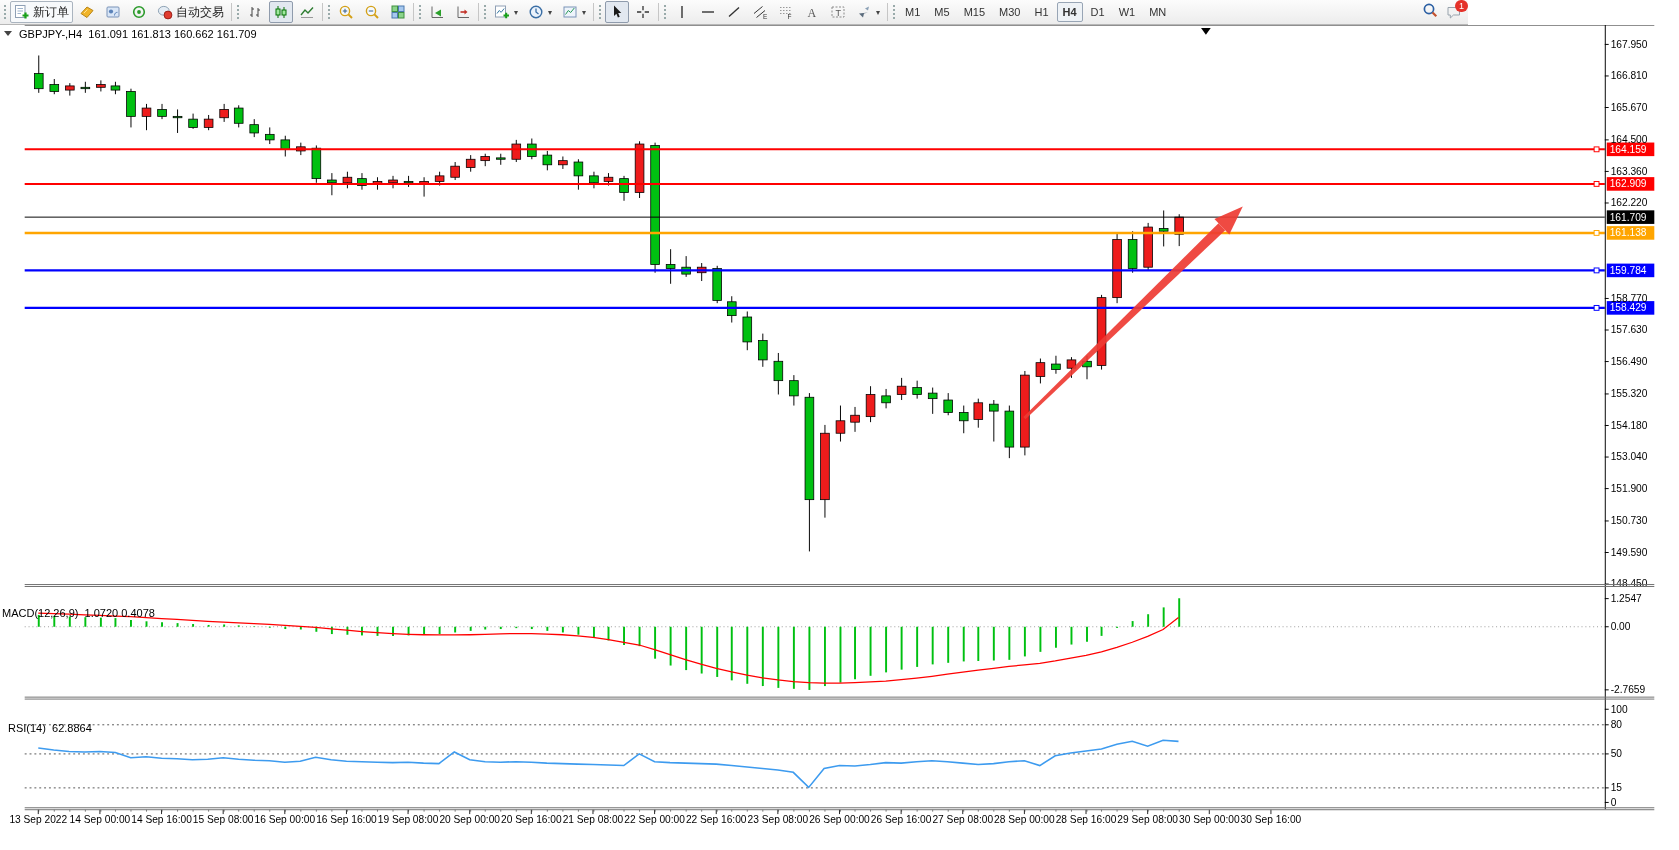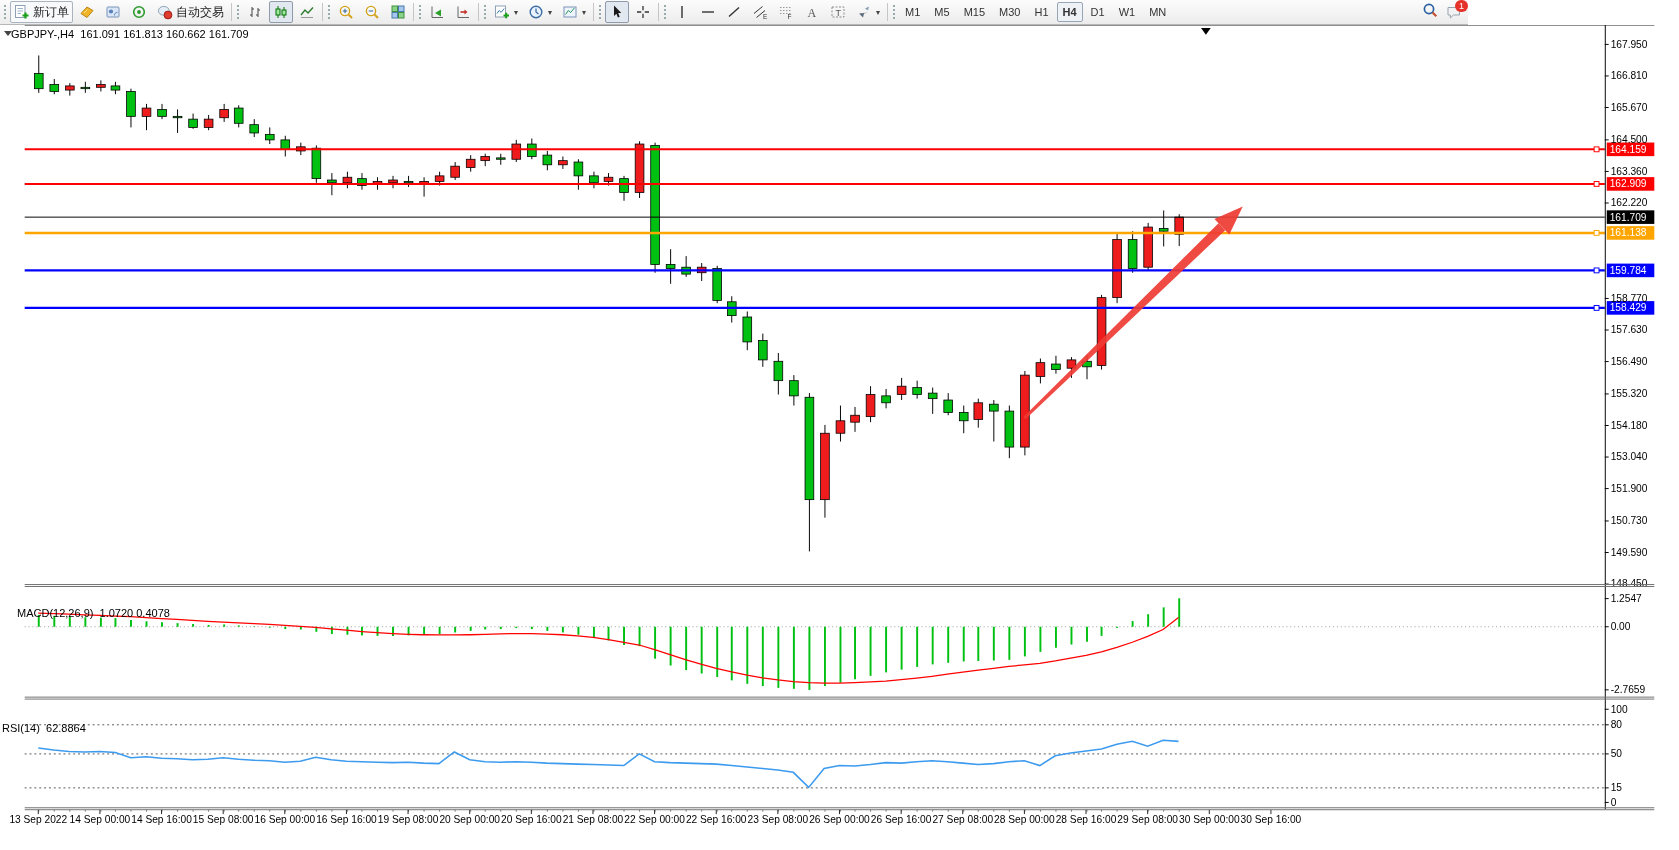--- a/index.html
+++ b/index.html
@@ -675,26 +675,26 @@
         <line x1="0" y1="717.5" x2="1679" y2="717.5" stroke="#6e6e6e" stroke-width="1"></line>
         <line x1="0" y1="719.5" x2="1679" y2="719.5" stroke="#6e6e6e" stroke-width="1"></line>
         <line x1="0" y1="831.5" x2="1679" y2="831.5" stroke="#6e6e6e" stroke-width="1"></line>
         <line x1="0" y1="833.5" x2="1679" y2="833.5" stroke="#6e6e6e" stroke-width="1"></line>
         <g opacity="0.92">
           <polygon points="1031.043770006929,431.0772855576102 1028.956229993071,428.9227144423898 1229.9750554913664,229.28444827987894 1236.9335222042262,236.46635199728016" fill="#ee3b33"></polygon>
           <polygon points="1255,212 1241.108602231942,240.77549422772088 1225.7999754636505,224.97530604943822" fill="#ee3b33"></polygon>
         </g>
       </svg>
     <div class="oneclick"></div>
-    <div class="overlay" style="left:11px;top:3px;">
+    <div class="overlay" style="left:19px;top:3px;">
       <span>GBPJPY-,H4</span>&nbsp;
       <span>161.091 161.813 160.662 161.709</span>
     </div>
-    <div class="overlay" style="left:17px;top:582px;">
+    <div class="overlay" style="left:2px;top:582px;">
       <span>MACD(12,26,9)</span>&nbsp;
       <span>1.0720 0.4078</span>
     </div>
-    <div class="overlay" style="left:2px;top:697px;text-align:right;">
+    <div class="overlay" style="left:8px;top:697px;text-align:right;">
       <span>RSI(14)</span>&nbsp;
       <span>62.8864</span>
     </div>
   </div>
 </div>
 
 </body></html>

